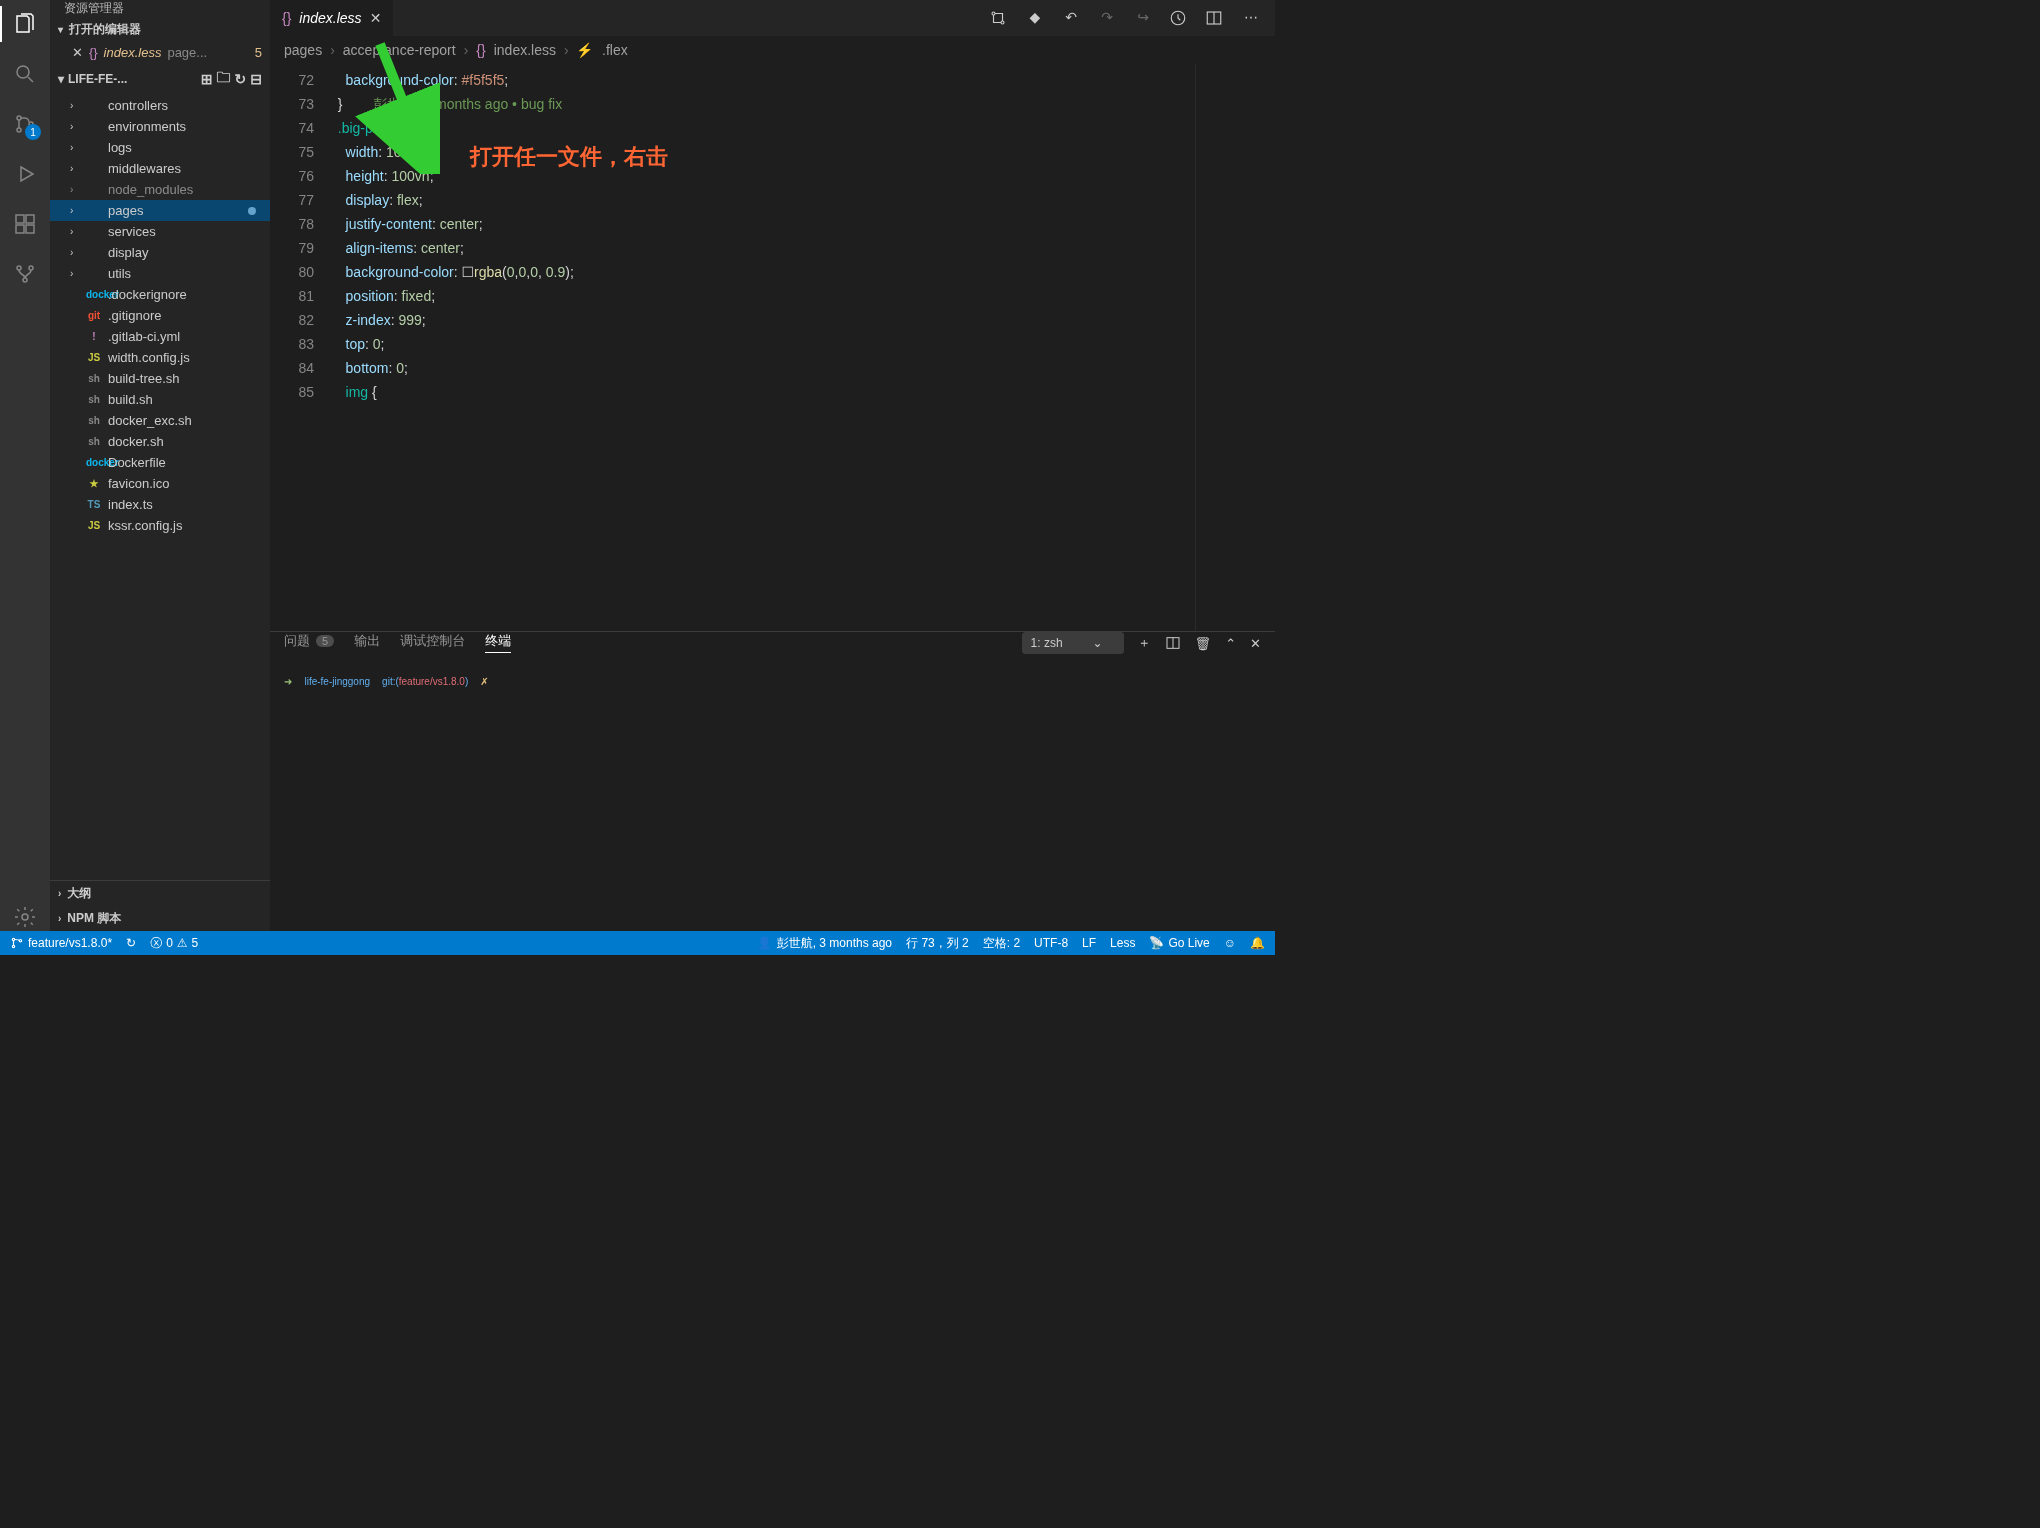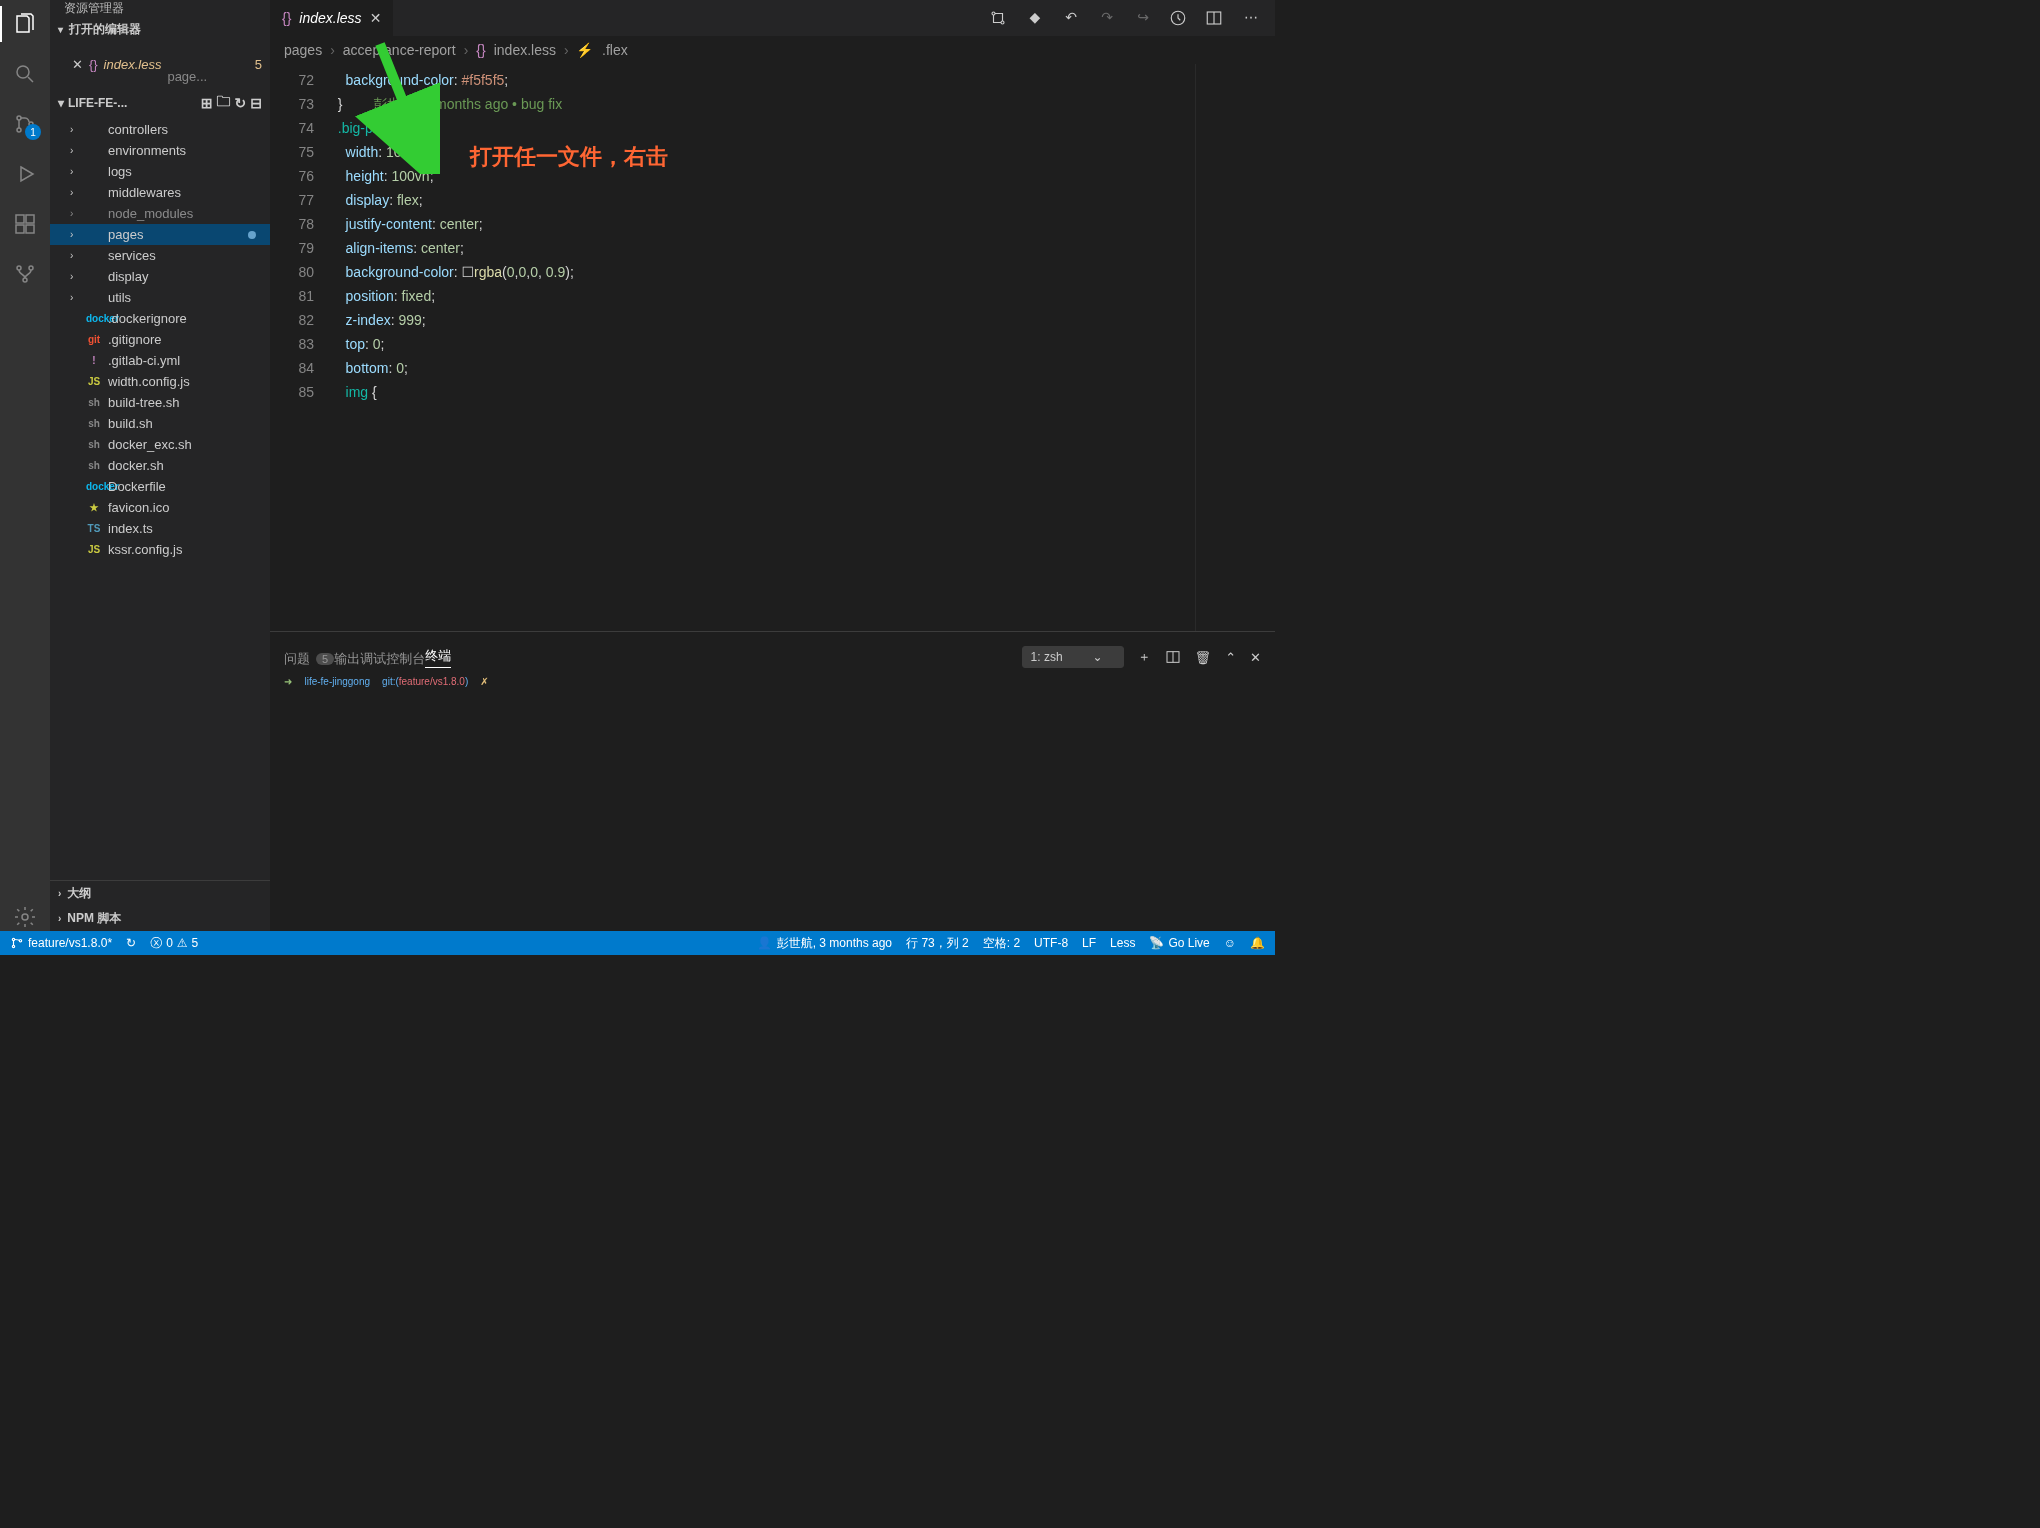--- a/index.html
+++ b/index.html
@@ -17,21 +17,21 @@
 .activity .ico.active::before { content:""; position:absolute; left:-11px; top:-4px; width:2px; height:36px; background:#fff;}
 .activity .badge { position:absolute; bottom:-2px; right:-2px; background:#007acc; color:#fff; border-radius:50%; width:16px; height:16px; font-size:10px; display:flex; align-items:center; justify-content:center;}
 .activity .spacer { flex:1; }
 .sidebar { width:220px; background:#252526; display:flex; flex-direction:column; color:#ccc; font-size:13px; overflow:hidden;}
 .side-title { padding:0 14px; font-size:12px; color:#bbb; }
 .side-section { padding:4px 8px; display:flex; align-items:center; gap:6px; cursor:pointer; font-weight:bold; font-size:12px;}
 .side-section .chev { font-size:10px; }
 .openfile { padding:3px 8px 3px 22px; display:flex; align-items:center; gap:6px; font-style:italic; color:#e2c08d;}
 .openfile .x { color:#ccc; font-style:normal;}
 .openfile .bracket { color:#c586c0; font-style:normal;}
-.openfile .path { color:#888; font-style:normal; overflow:hidden; white-space:nowrap; text-overflow:ellipsis; flex:1;margin-top:24px;}
+.openfile .path { color:#888; font-style:normal; overflow:hidden; white-space:nowrap; text-overflow:ellipsis; flex:1;}
 .openfile .num { color:#e2c08d; font-style:normal;}
 .proj-head { display:flex; align-items:center; padding:4px 8px; font-weight:bold; font-size:12px; gap:4px;}
 .proj-head .name { flex:1; white-space:nowrap; overflow:hidden; text-overflow:ellipsis;}
 .proj-head .hico { color:#ccc; font-size:14px; cursor:pointer;}
 .tree { flex:1; overflow:auto; }
 .tree-item { padding:3px 8px 3px 20px; display:flex; align-items:center; gap:6px; cursor:pointer; white-space:nowrap;}
 .tree-item.selected { background:#094771;}
 .tree-item .chev { width:10px; font-size:10px; color:#ccc;}
 .tree-item .fico { width:16px; text-align:center; font-size:12px;}
 .folder .fico{ color:#ccc;}
@@ -50,21 +50,21 @@
 .breadcrumb .bracket{ color:#c586c0;}
 .breadcrumb .fn{ color:#dcdcaa;}
 .code-wrap { flex:1; display:flex; min-height:0; position:relative;justify-content:flex-end;}
 .gutter { width:60px; text-align:right; padding:4px 16px 4px 0; color:#858585; font-family:Menlo,Consolas,monospace; font-size:14px; line-height:24px;}
 .code { flex:1; padding:4px 0; font-family:Menlo,Consolas,monospace; font-size:14px; line-height:24px; white-space:pre; overflow:hidden;}
 .code .prop{color:#9cdcfe;} .code .val{color:#ce9178;} .code .num{color:#b5cea8;} .code .sel{color:#14b8a6;} .code .punct{color:#d4d4d4;} .code .comment{color:#6a9955;} .code .func{color:#dcdcaa;}
 .minimap { width:80px; background:#1e1e1e; border-left:1px solid #2a2a2a;}
 .annotation { position:absolute; color:#ff6633; font-size:22px; font-weight:bold; pointer-events:none;}
 .arrow { position:absolute; pointer-events:none;}
 .panel { height:300px; border-top:1px solid #3c3c3c; background:#1e1e1e; display:flex; flex-direction:column;}
-.panel-tabs { display:flex; align-items:flex-end; padding:0 14px; height:36px; font-size:13px;}
+.panel-tabs { display:flex; align-items:flex-start; padding:0 14px; height:36px; gap:20px; font-size:13px;}
 .ptab { color:#969696; cursor:pointer; display:flex; align-items:center; gap:6px;}
 .ptab.active { color:#fff; border-bottom:1px solid #fff; padding-bottom:2px;}
 .ptab .cnt { background:#4d4d4d; border-radius:10px; padding:0 6px; font-size:11px;}
 .panel-right { margin-left:auto; display:flex; align-items:center; gap:14px;}
 .term-select { background:#3c3c3c; border:1px solid #3c3c3c; color:#ccc; padding:3px 20px 3px 8px; font-size:12px; border-radius:3px; cursor:pointer; display:flex; align-items:center; gap:30px;}
 .pico { color:#ccc; cursor:pointer;}
 .term-body { flex:1; padding:8px 14px; font-family:Menlo,Consolas,monospace; font-size:10px;}
 .term-body .arrow-p{color:#98c379;} .term-body .path{color:#61afef;} .term-body .git{color:#61afef;} .term-body .branch{color:#e06c75;} .term-body .dirty{color:#e5c07b;}
 .statusbar { height:24px; background:#007acc; color:#fff; display:flex; align-items:center; font-size:12px; padding:0 10px; gap:14px;}
 .statusbar .sitem { display:flex; align-items:center; gap:4px; cursor:pointer;}

